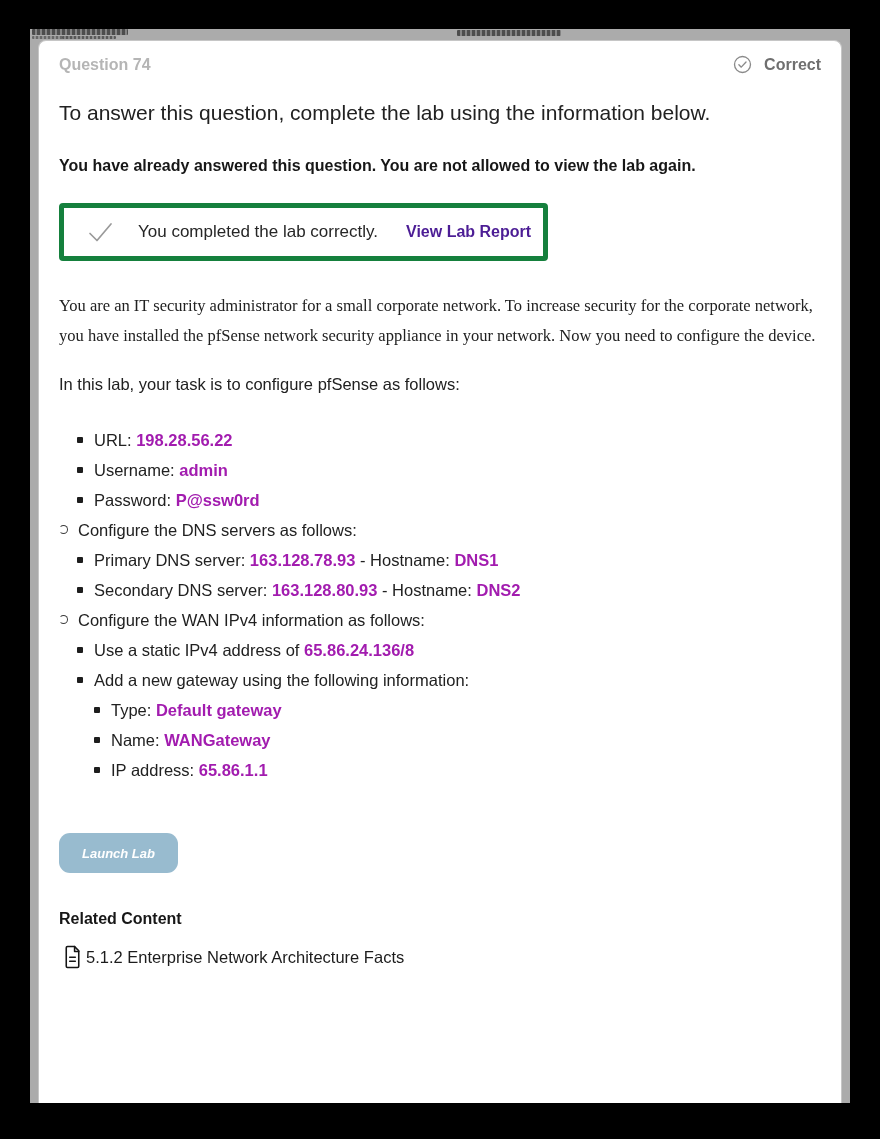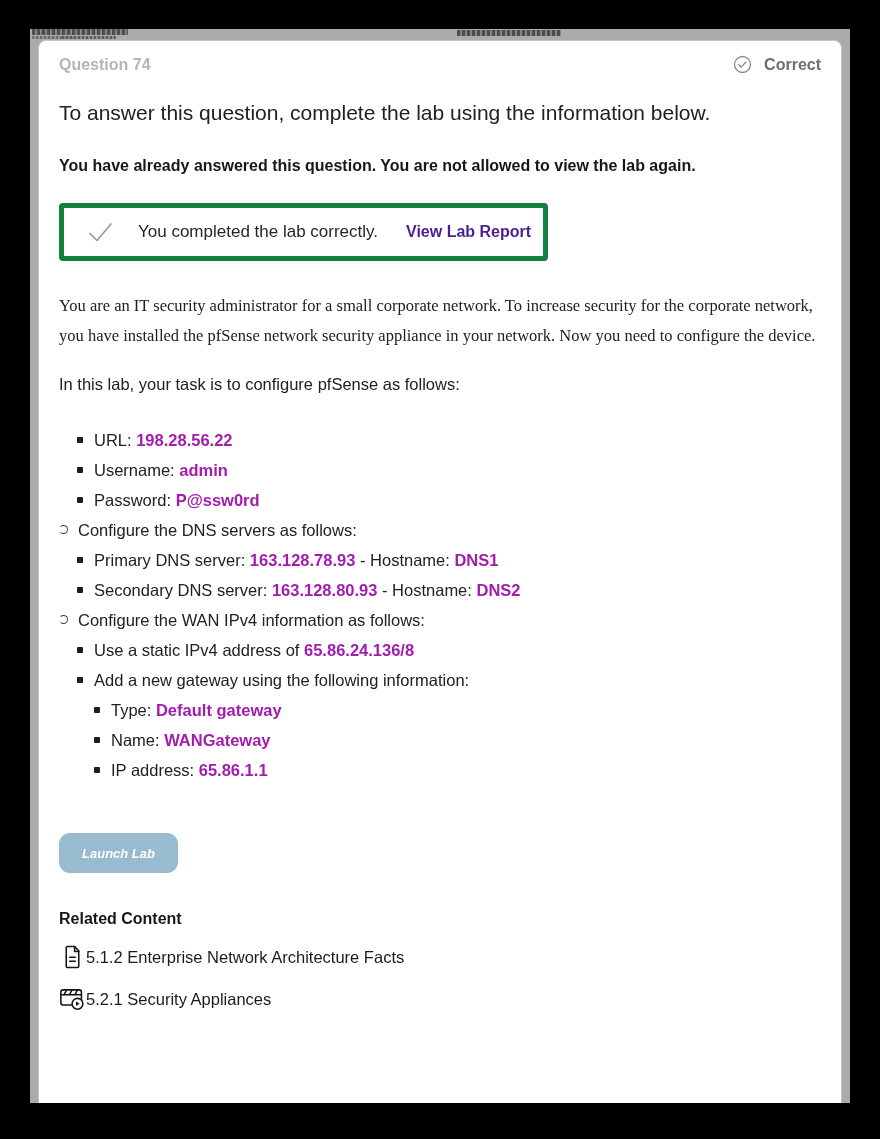--- a/index.html
+++ b/index.html
@@ -187,28 +187,14 @@
       <svg width="25" height="26" viewBox="0 0 24 24" fill="none" stroke="#151515" stroke-width="1.5" stroke-linecap="round" stroke-linejoin="round">
         <path d="M14 2H7.2C6.5 2 6 2.5 6 3.2v17.6c0 .7.5 1.2 1.2 1.2h9.6c.7 0 1.2-.5 1.2-1.2V6z"></path>
         <path d="M14 2v4.8h4"></path>
         <line x1="9.3" y1="12.2" x2="14.7" y2="12.2"></line>
         <line x1="9.3" y1="16" x2="14.7" y2="16"></line>
       </svg>
     </span>
     <span class="lbl">5.1.2 Enterprise Network Architecture Facts</span>
   </div>
 
-  <div class="related-item">
-    <span class="icon-box">
-      <svg width="27" height="26" viewBox="0 0 26 24" fill="none" stroke="#151515" stroke-width="1.5" stroke-linecap="round" stroke-linejoin="round">
-        <rect x="1.8" y="3.2" width="19.8" height="14.6" rx="2.2"></rect>
-        <path d="M1.8 7.9h19.8"></path>
-        <path d="M7.2 3.4L5 7.7"></path>
-        <path d="M12.4 3.4l-2.2 4.3"></path>
-        <path d="M17.6 3.4l-2.2 4.3"></path>
-        <circle cx="17.8" cy="16.6" r="5.2" fill="#ffffff"></circle>
-        <path d="M16.3 14.5l3.6 2.1-3.6 2.1z" fill="#151515" stroke="none"></path>
-      </svg>
-    </span>
-    <span class="lbl">5.2.1 Security Appliances</span>
-  </div>
 
 </div>
 
 </body></html>

